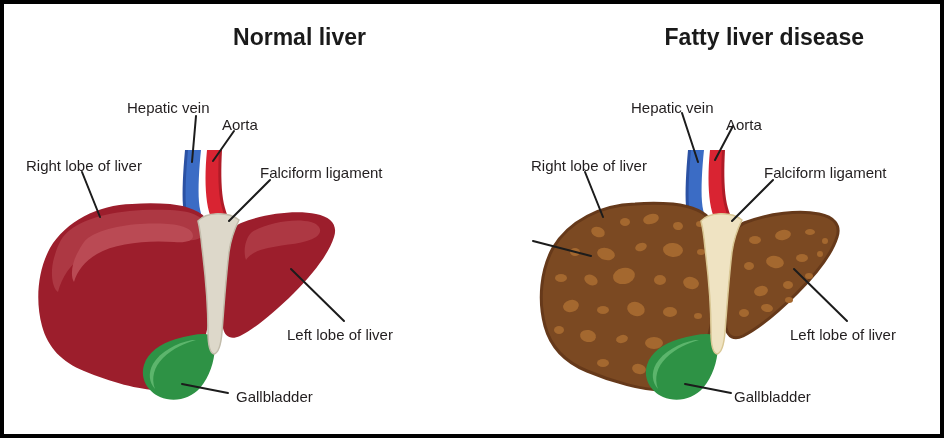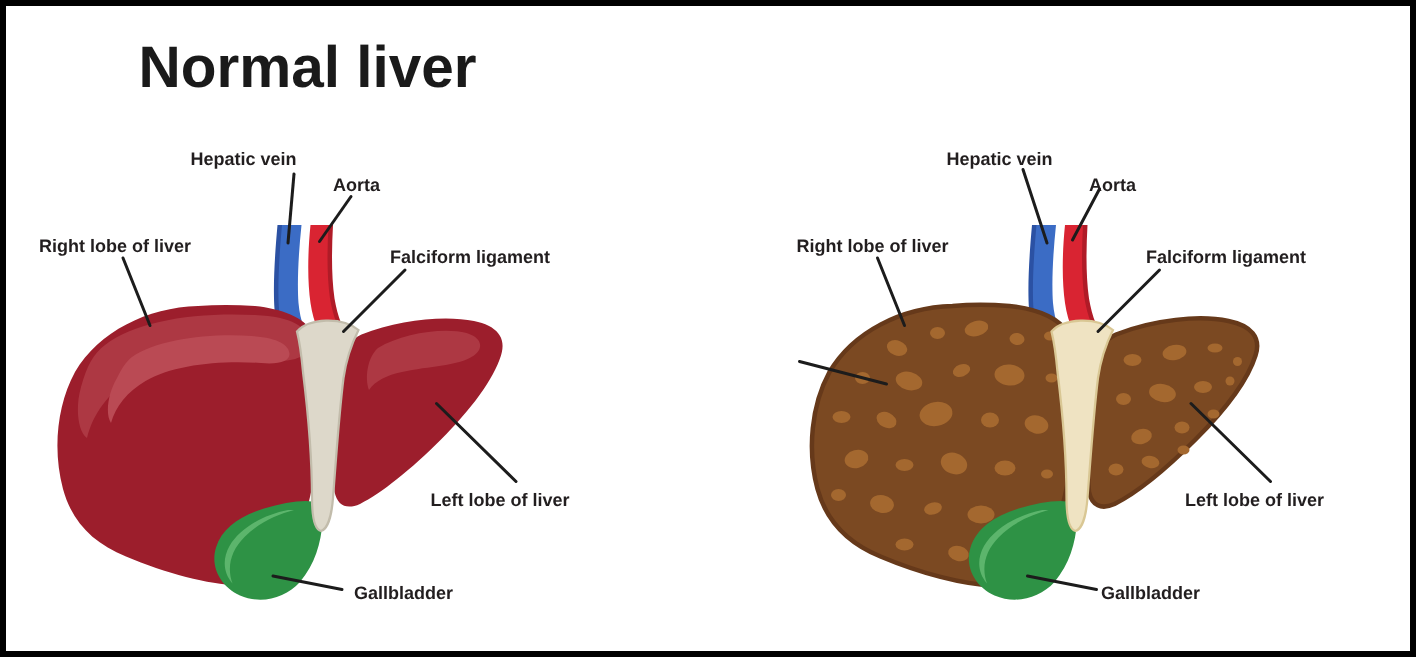--- a/index.html
+++ b/index.html
@@ -7,31 +7,31 @@
     position:relative;
     width:944px;height:438px;
     box-sizing:border-box;
     background:var(--background,#fff);
     border:4px solid var(--frame-border,#000);
     overflow:hidden;
     font-family:"Liberation Sans", sans-serif;
   }
   .title{
     position:absolute;
-    text-align:center;
-    font-size:39px;
+    text-align:right;
+    font-size:23px;
     font-weight:bold;
     color:var(--title-text,#1a1a1a);
     letter-spacing:0px;
     white-space:nowrap;
   }
   .lbl{
     position:absolute;
-    font-size:12px;
-    font-weight:bold;
+    font-size:15px;
+    font-weight:normal;
     color:var(--label-text,#221e1f);
     white-space:nowrap;
   }
   .lbl.orange{ color:var(--fatty-label,#f7941d); }
   svg.art{ position:absolute; left:0; top:0; }
   .leader{ stroke:var(--leader-line,#1c1c1c); stroke-width:2; stroke-linecap:round; }
   
   .n-lobe   { fill:var(--normal-liver,#9c1e2c); }
   .n-hl     { fill:var(--normal-liver-highlight,#ad3843); }
   .n-hl2    { fill:var(--normal-liver-highlight-inner,#ba4a54); }
@@ -161,20 +161,21 @@
       <line class="leader" x1="733" y1="126" x2="715" y2="160"></line>
       <line class="leader" x1="585" y1="172" x2="603" y2="217"></line>
       <line class="leader" x1="773" y1="180" x2="732" y2="221"></line>
       <line class="leader" x1="533" y1="241" x2="591" y2="256"></line>
       <line class="leader" x1="847" y1="321" x2="794" y2="269"></line>
       <line class="leader" x1="731" y1="393" x2="685" y2="384"></line>
     </g>
   </svg>
 
   <div class="title" style="left:40px;top:20px;width:322px;">Normal liver</div>
+  <div class="title" style="left:540px;top:20px;width:320px;">Fatty liver disease</div>
 
   <div class="lbl" style="left:123px;top:95px;">Hepatic vein</div>
   <div class="lbl" style="left:218px;top:112px;">Aorta</div>
   <div class="lbl" style="left:22px;top:153px;">Right lobe of liver</div>
   <div class="lbl" style="left:256px;top:160px;">Falciform ligament</div>
   <div class="lbl" style="left:283px;top:322px;">Left lobe of liver</div>
   <div class="lbl" style="left:232px;top:384px;">Gallbladder</div>
 
   <div class="lbl" style="left:627px;top:95px;">Hepatic vein</div>
   <div class="lbl" style="left:722px;top:112px;">Aorta</div>

